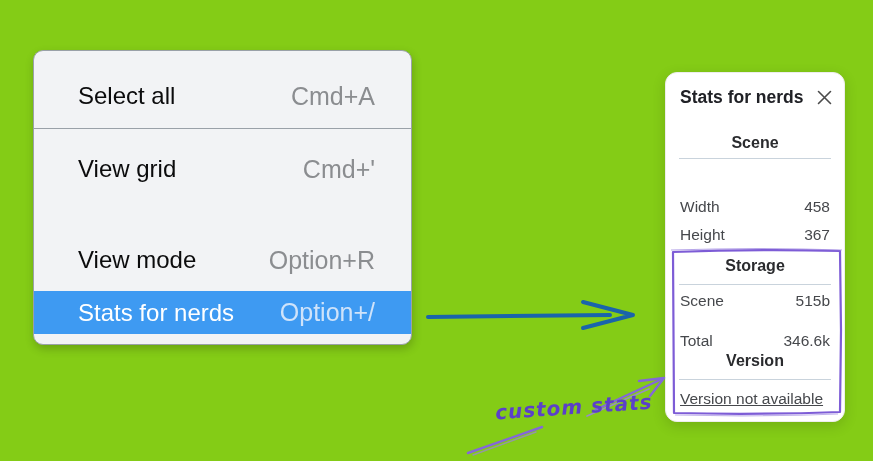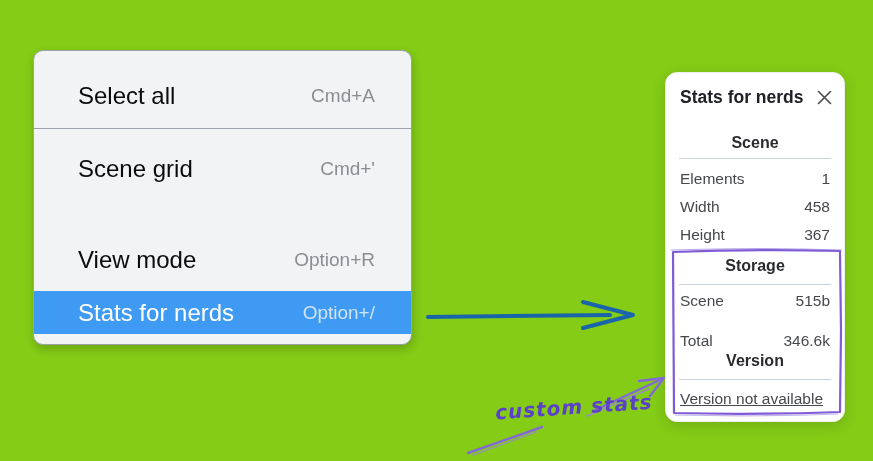--- a/index.html
+++ b/index.html
@@ -12,21 +12,21 @@
   .menu{
     position:absolute;left:33px;top:50px;width:379px;height:295px;
     box-sizing:border-box;background:#f2f3f5;border:1.5px solid #9aa1a8;
     border-radius:10px;box-shadow:1px 4px 10px rgba(0,0,0,.2);overflow:hidden;
   }
   .menu-item{
     position:absolute;left:0;right:0;display:flex;align-items:center;
     justify-content:space-between;padding:0 36px 0 44px;
     font-size:24px;color:#0b0b0c;cursor:default;
   }
-  .menu-item .mi-shortcut{font-size:19px;color:#8b8d90;}
+  .menu-item .mi-shortcut{font-size:25px;color:#8b8d90;}
   .menu-item.highlighted{background:#3e9af2;color:#ffffff;}
   .menu-item.highlighted .mi-shortcut{color:#cfe3fa;}
   .menu-divider{
     position:absolute;left:0;right:0;border-top:1.5px solid #9aa1a8;
   }
 
   
   .stats-panel{
     position:absolute;left:665px;top:72px;width:180px;height:350px;
     box-sizing:border-box;background:#ffffff;border:1px solid #ededed;
@@ -63,45 +63,41 @@
 
 <div class="canvas">
 
   <div class="menu">
     <div class="menu-item" style="top:18px;height:54px;">
       <span class="mi-label">Select all</span>
       <span class="mi-shortcut">Cmd+A</span>
     </div>
     <div class="menu-divider" style="top:77px;"></div>
     <div class="menu-item" style="top:91px;height:54px;">
-      <span class="mi-label">Scene grid</span>
+      <span class="mi-label">View grid</span>
       <span class="mi-shortcut">Cmd+'</span>
     </div>
     <div class="menu-item" style="top:182px;height:54px;">
       <span class="mi-label">View mode</span>
       <span class="mi-shortcut">Option+R</span>
     </div>
     <div class="menu-item highlighted" style="top:240px;height:43px;">
       <span class="mi-label">Stats for nerds</span>
       <span class="mi-shortcut">Option+/</span>
     </div>
   </div>
 
   <div class="stats-panel">
     <span class="panel-title">Stats for nerds</span>
     <svg class="close-icon" viewBox="0 0 15 15">
       <path d="M1.5 1.5 L13.5 13.5 M13.5 1.5 L1.5 13.5" stroke="#4b4b4b" stroke-width="1.6" stroke-linecap="round"></path>
     </svg>
 
     <div class="section-header" style="top:59px;">Scene</div>
     <div class="panel-divider" style="top:85px;"></div>
-    <div class="stat-row" style="top:95px;">
-      <span>Elements</span>
-      <span>1</span>
-    </div>
     <div class="stat-row" style="top:123px;">
       <span>Width</span>
       <span>458</span>
     </div>
     <div class="stat-row" style="top:151px;">
       <span>Height</span>
       <span>367</span>
     </div>
 
     <div class="section-header" style="top:182px;">Storage</div>

